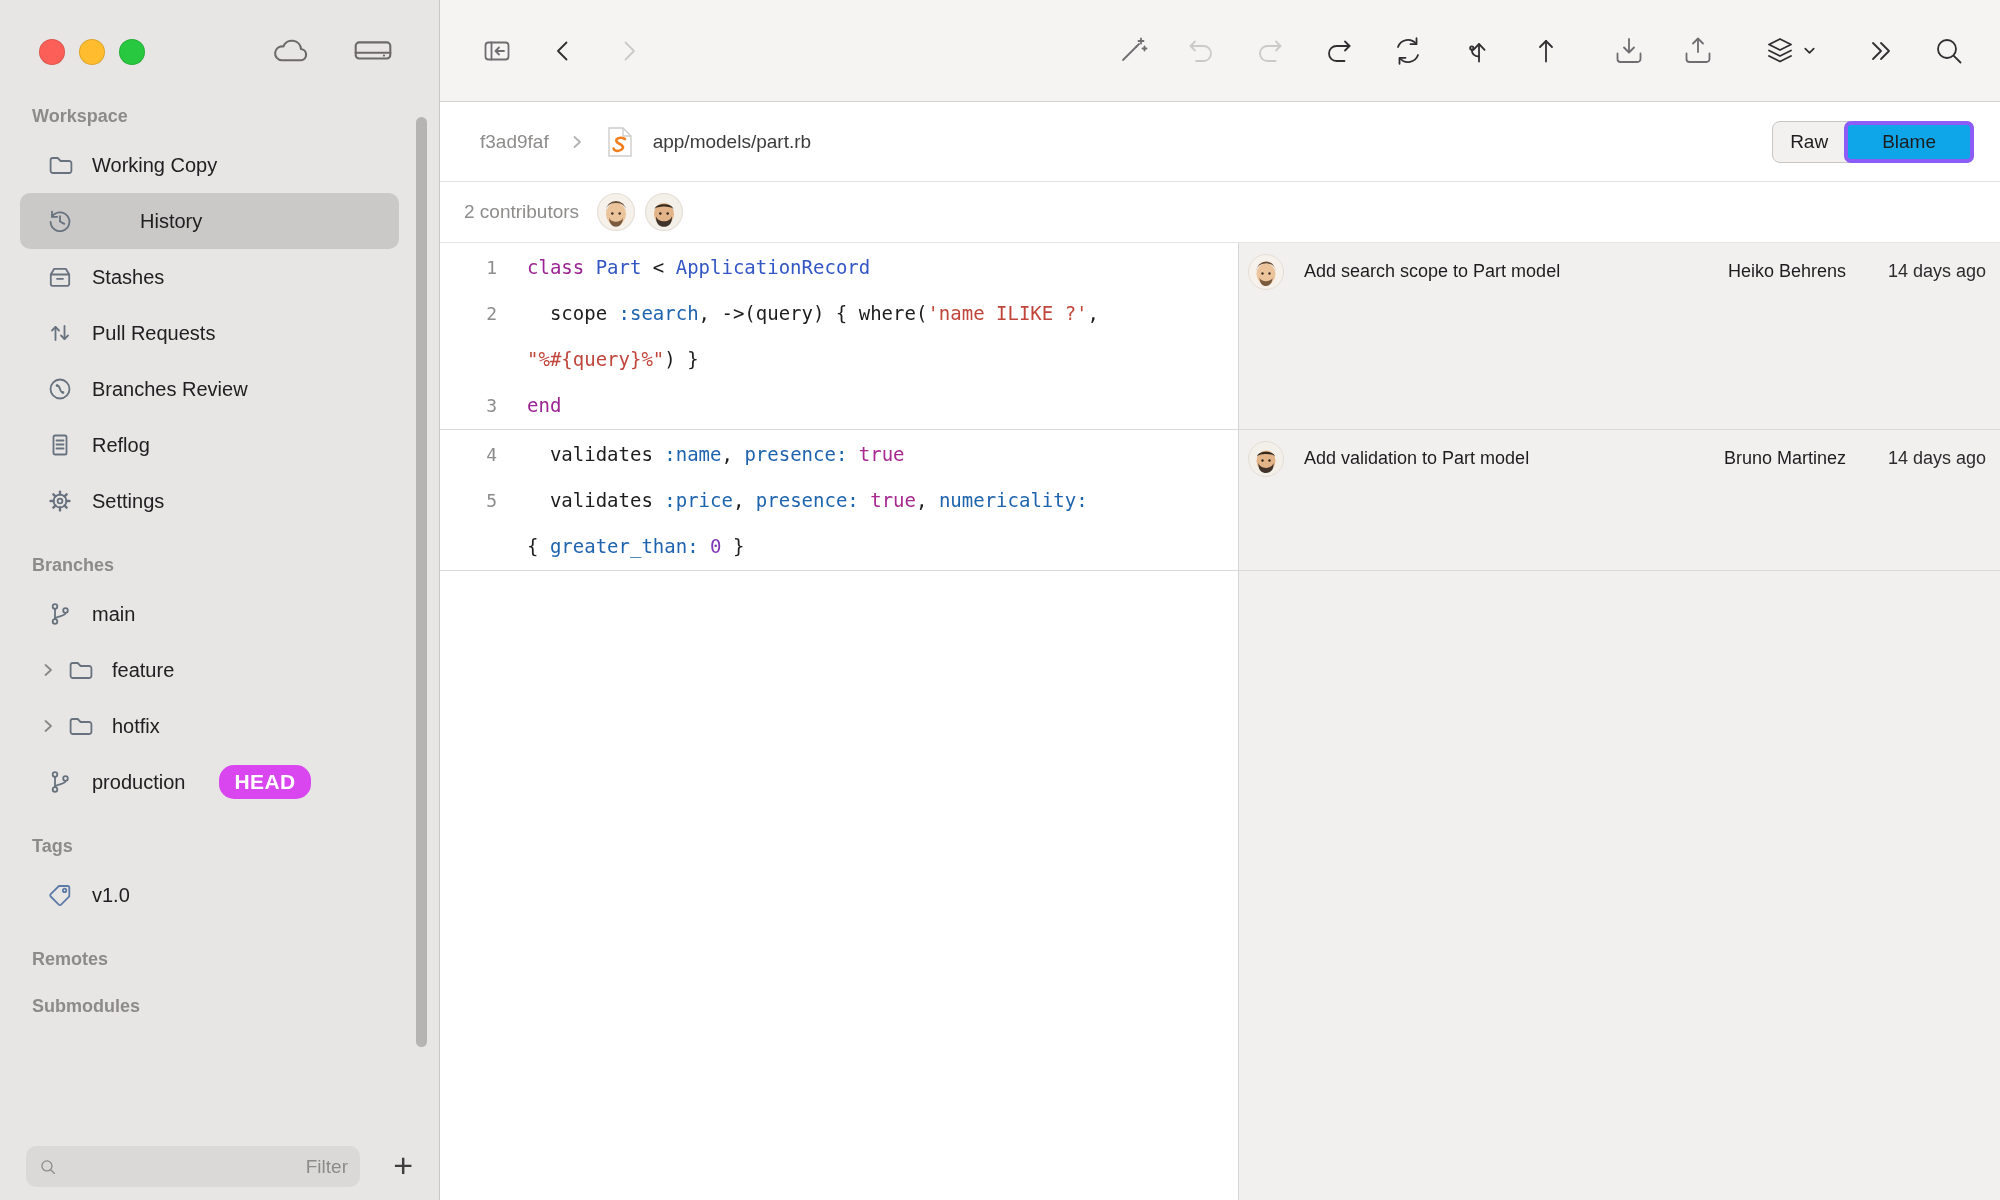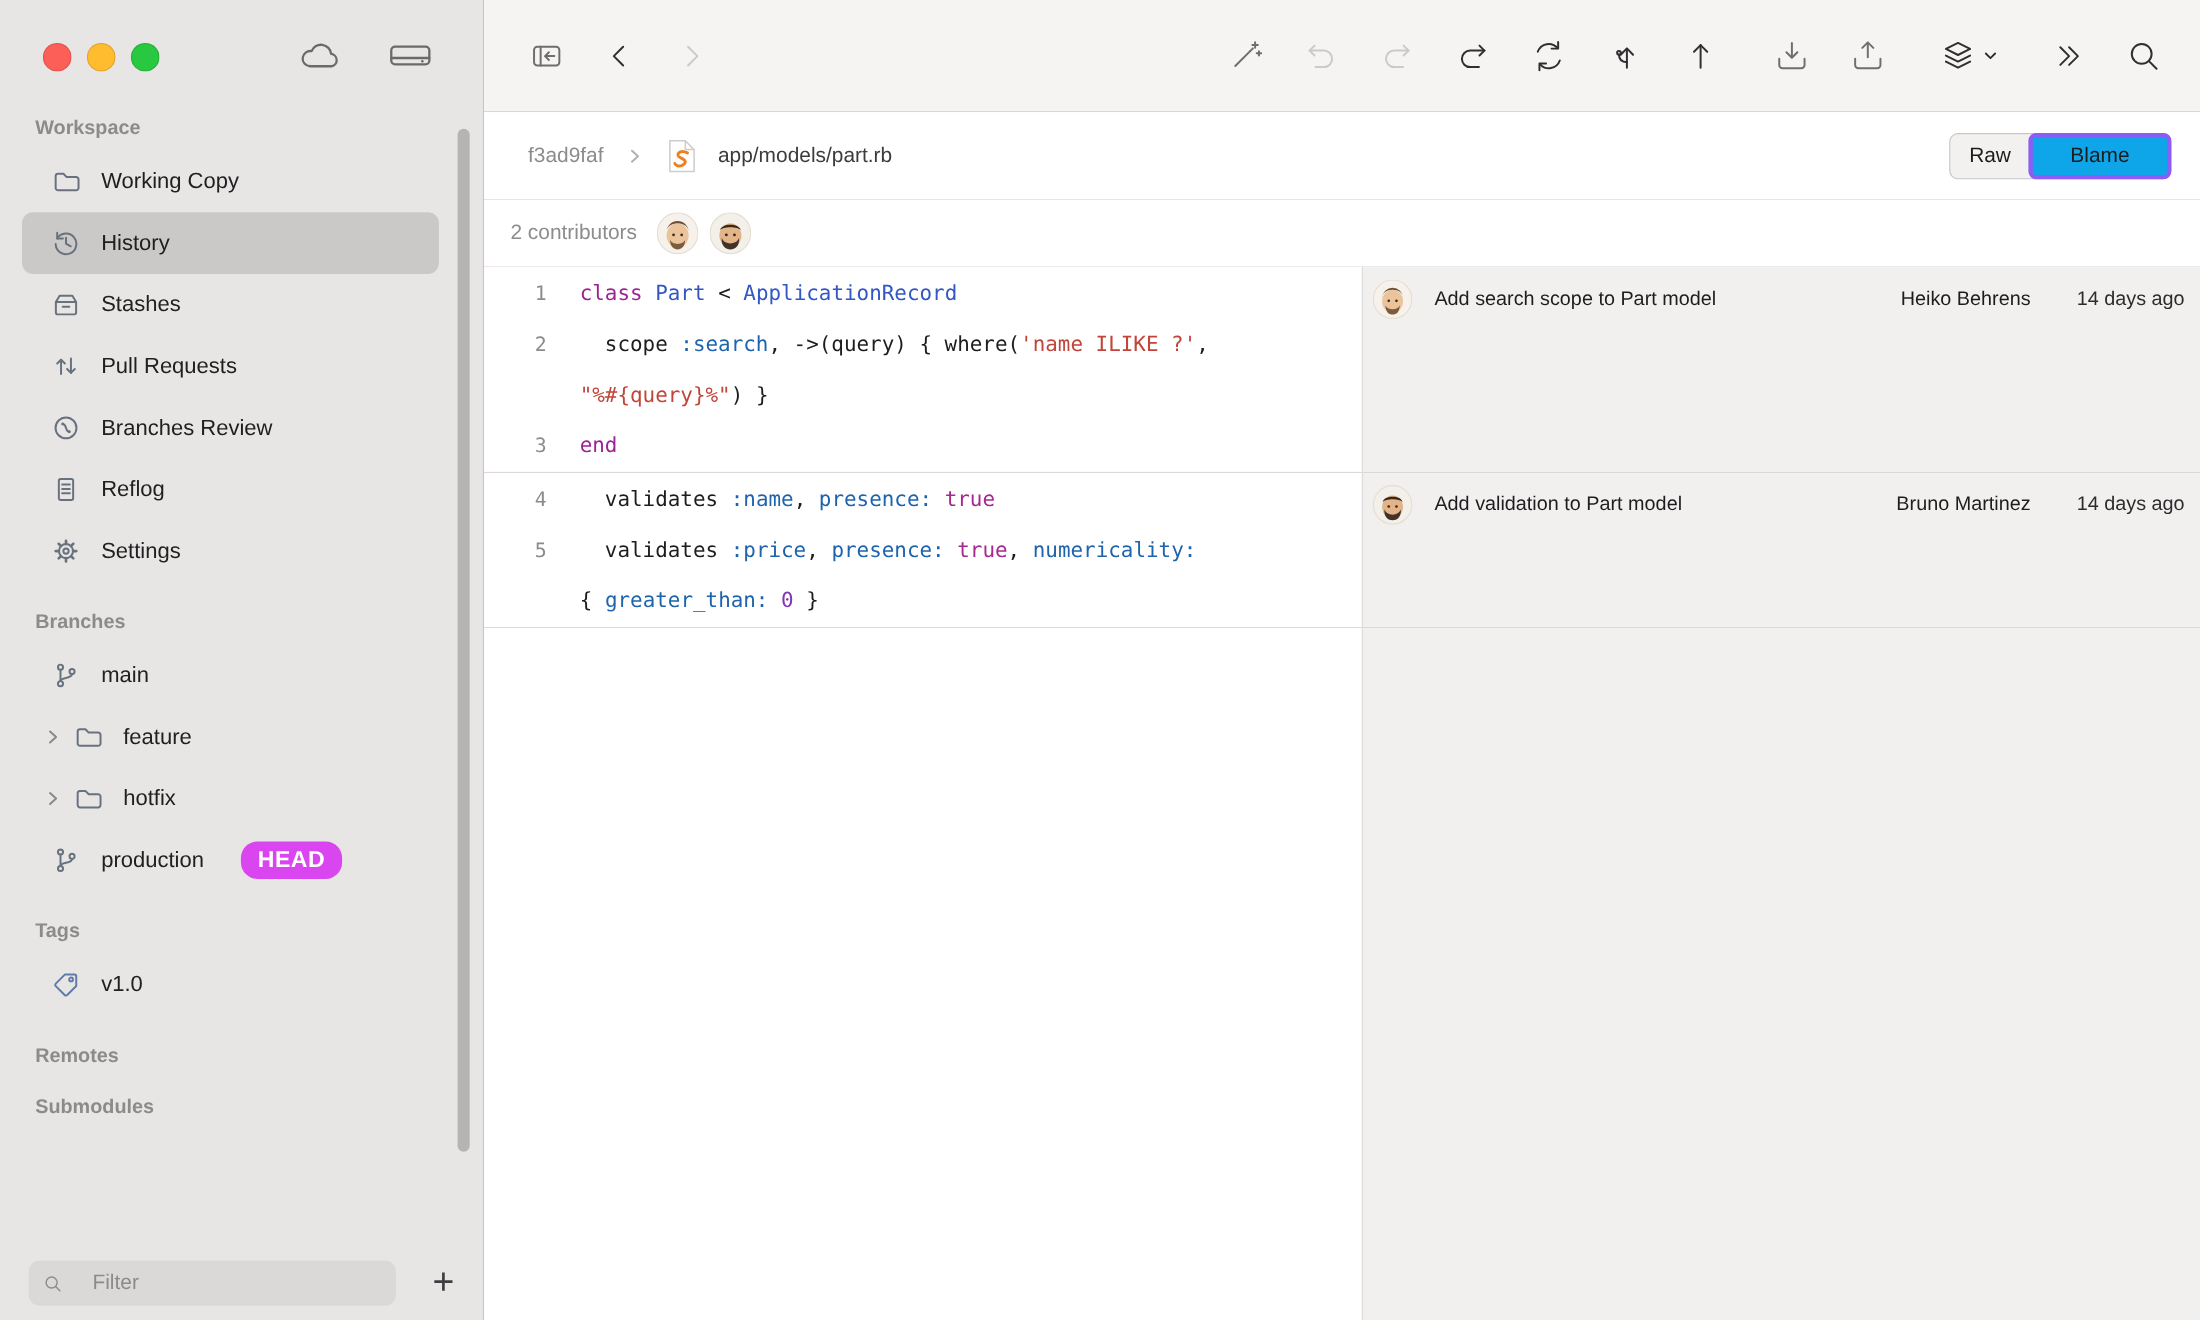--- a/index.html
+++ b/index.html
@@ -18,32 +18,32 @@
   .light.red{background:#fc5f57;} .light.yellow{background:#febc2e;} .light.green{background:#28c840;}
   .sb-top-icon { position:absolute; top:36px; color:#6c6a68; background:none; border:none; }
   .sb-top-icon.cloud { left:270px; }
   .sb-top-icon.drive { left:352px; }
   .ic-top { width:42px; height:30px; }
   .sb-scrollbar { position:absolute; top:117px; right:12px; width:11px; height:930px; border-radius:6px; background:#b6b4b3; }
 
   .sb-content { padding-top:80px; }
   .sb-section-title { margin:26px 40px 10px 32px; font-size:18px; font-weight:700; color:#8d8b89; }
   .sb-row { height:56px; margin:0 40px 0 20px; display:flex; align-items:center; padding-left:26px; border-radius:10px; font-size:20px; color:#202022; cursor:default; }
-  .sb-row.selected { background:#cbc9c8; }
+  .sb-row.selected { background:#cbc9c8;gap:48px; }
   .sb-row.has-chev { padding-left:20px; }
   .sb-icon { width:28px; height:28px; flex:0 0 28px; color:#67727e; }
   .sb-icon.blue { color:#5f7ca9; }
   .sb-chev { width:16px; height:16px; flex:0 0 16px; margin-right:10px; color:#8a8887; stroke-width:2.4; }
   .sb-label { margin-left:18px; }
   .head-badge { margin-left:34px; background:#d946ef; color:#fff; font-size:21px; font-weight:700; padding:5px 15px; border-radius:15px; letter-spacing:.4px; }
 
   .filter-wrap { position:absolute; left:26px; right:22px; bottom:13px; display:flex; align-items:center; }
   .filter-field { flex:0 0 334px; height:41px; background:#dbd9d8; border-radius:10px; display:flex; align-items:center; padding:0 12px; }
   .ic-search-s { width:20px; height:20px; color:#8d8b8a; flex:0 0 20px; }
-  .filter-input { border:none; outline:none; background:transparent; font-size:19px; margin-left:26px; width:100%; color:#0c4a6e; font-family:inherit; }
+  .filter-input { border:none; outline:none; background:transparent; font-size:19px; margin-left:9px; width:100%; color:#0c4a6e; font-family:inherit;text-align:right; }
   .filter-input::placeholder { color:#8d8b8a; }
   .add-btn { margin-left:auto; font-size:34px; font-weight:400; color:#3e3e40; background:none; border:none; line-height:1; padding:0 4px 4px 4px; font-family:inherit; }
 
   
   .main { flex:1; display:flex; flex-direction:column; min-width:0; }
 
   .toolbar { flex:0 0 102px; height:102px; background:#f6f4f3; border-bottom:1px solid #d6d4d3; display:flex; align-items:center; padding:0 30px 0 36px; }
   .tb-btn { background:none; border:none; padding:0; width:42px; height:42px; display:flex; align-items:center; justify-content:center; }
   .tb-ic { width:36px; height:36px; stroke-width:2.1; }
   .tb-ic.small { width:15px; height:15px; }

